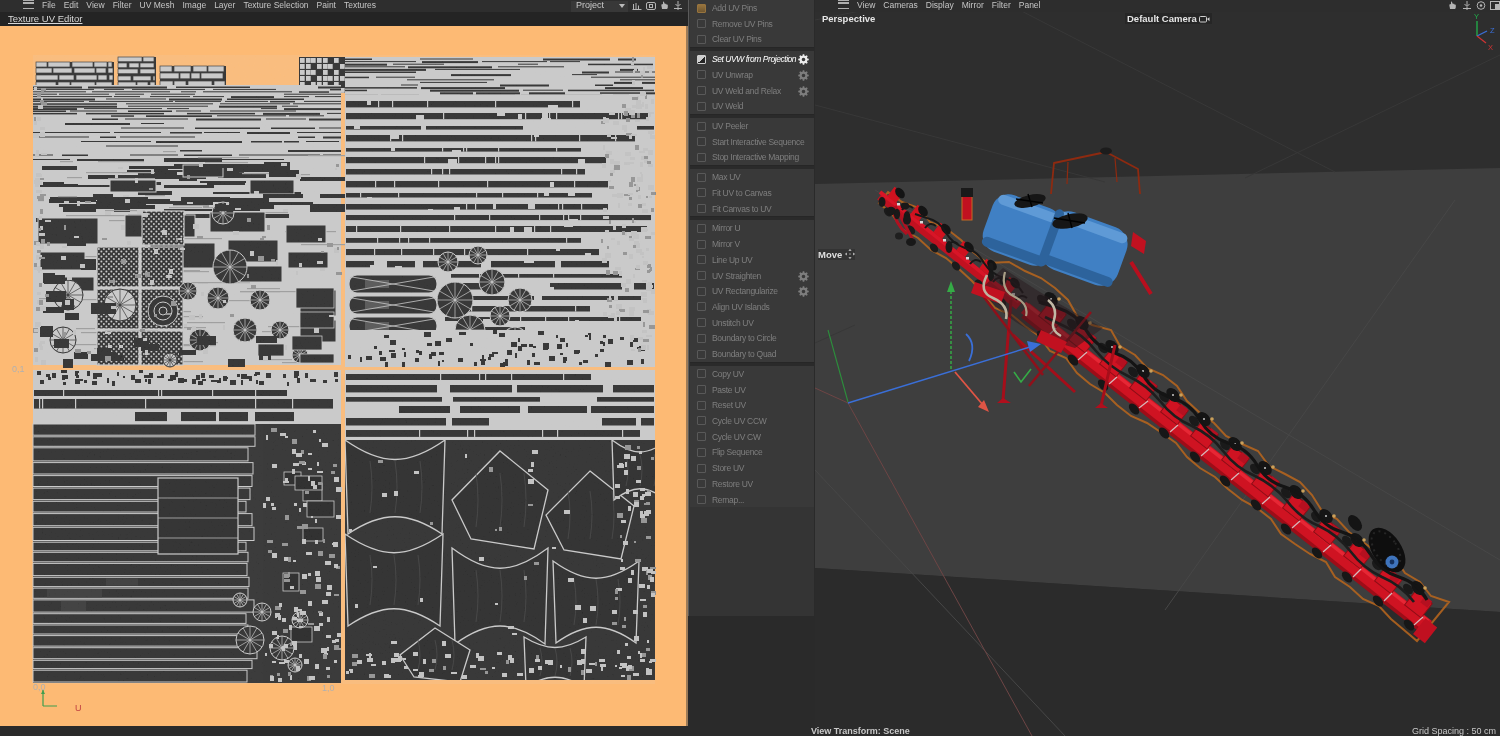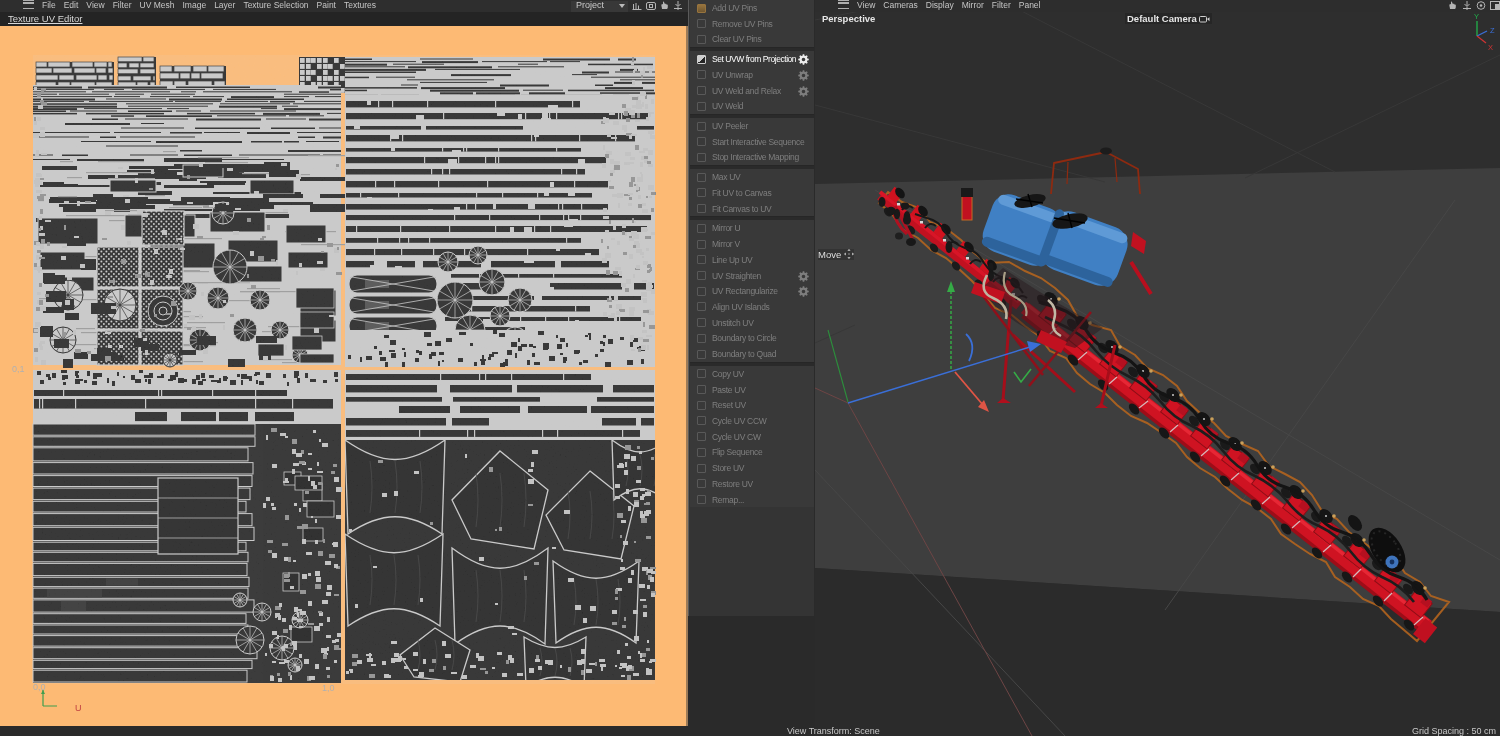--- a/index.html
+++ b/index.html
@@ -14,34 +14,34 @@
 #uvwrap{position:absolute;left:0;top:26px;width:688px;height:700px;background:#fdba74;}
 #lstatus{position:absolute;left:0;top:726px;width:688px;height:10px;border-top:1px solid #3a3a3a;color:#b9b9b9;font-size:9px;background:#2c2c2c;}
 #lstatus span{position:absolute;left:8px;top:2px;}
 #projbox{position:absolute;left:571px;top:1px;width:57px;height:16px;background:#383838;color:#c9c9c9;font-size:9px;}
 #projbox b{font-weight:normal;position:absolute;left:5px;top:-1px;}
 #projbox i{position:absolute;right:3px;top:3px;width:0;height:0;border-left:3px solid transparent;border-right:3px solid transparent;border-top:4px solid #bbb;}
 .ticon{display:inline-block;position:absolute;top:1px;width:10px;height:9px;}
 #palette{position:absolute;left:688px;top:0;width:125px;height:616px;background:#343434;border-left:1px solid #5a5a5a;}
 #palitems{position:absolute;left:1px;top:0;width:124px;}
 .prow{height:15.72px;background:#393939;color:#7f7f7f;font-size:8.5px;position:relative;white-space:nowrap;letter-spacing:-0.3px;}
-.prow.en{color:#ffffff;}
+.prow.en{color:#ffffff;font-style:italic;}
 .prow.en .plabel{letter-spacing:-0.45px;}
 .i-pin{border-color:#a87f3f !important;background:linear-gradient(#a87f3f,#7a5c2e);}
 .prow .plabel{position:absolute;left:22px;top:3px;}
 .prow .picon{position:absolute;left:7px;top:3.5px;width:9px;height:9px;border:1px solid #5f5f5f;border-radius:1px;box-sizing:border-box;opacity:0.85;}
 .prow.en .picon{border-color:#e8e8e8;background:linear-gradient(135deg,#e8e8e8 50%,#222 50%);}
 .prow .gear{position:absolute;right:5px;top:3px;}
 .psep{height:3px;background:#2a2a2a;border-top:1px solid #262626;}
 #vp{position:absolute;left:815px;top:12px;width:685px;height:724px;}
 .vlabel{position:absolute;color:#e6e6e6;font-size:9.5px;font-weight:bold;}
 #persp{left:822px;top:13px;}
 #defcam{left:1125px;top:13px;background:#262626;padding:0 2px;text-align:center;}
-#movelbl{left:818px;top:249px;color:#dfdfdf;background:#2e2e2eb0;font-weight:normal;}
-#vstat1{left:787px;top:726px;font-weight:normal;font-size:9px;color:#c9c9c9;}
+#movelbl{left:818px;top:249px;color:#dfdfdf;background:#2e2e2eb0;font-weight:bold;}
+#vstat1{left:811px;top:726px;font-weight:bold;font-size:9px;color:#c9c9c9;}
 #vstat2{right:4px;top:726px;font-weight:normal;font-size:9px;color:#c9c9c9;}
 </style></head><body>
 <div id="root">
   <div id="lmenu" class="mbar">
       <div class="burger">
         <i></i>
       </div>
       <span class="mi">File</span>
       <span class="mi">Edit</span>
       <span class="mi">View</span>

